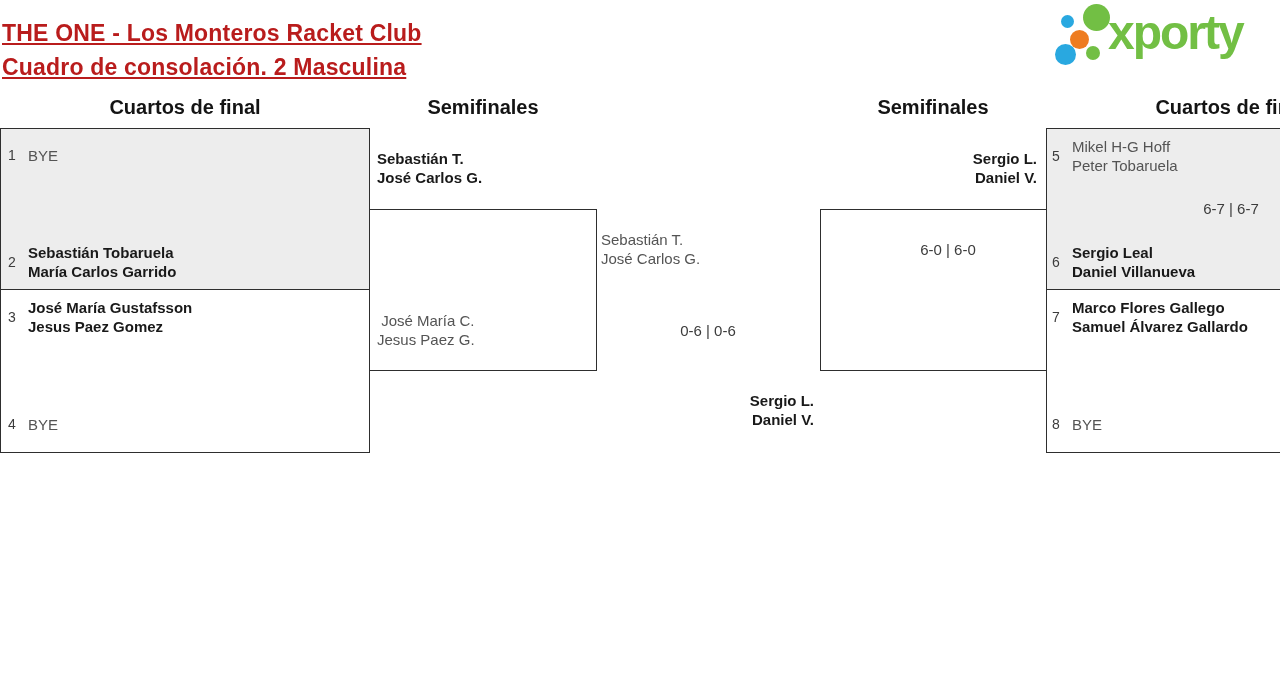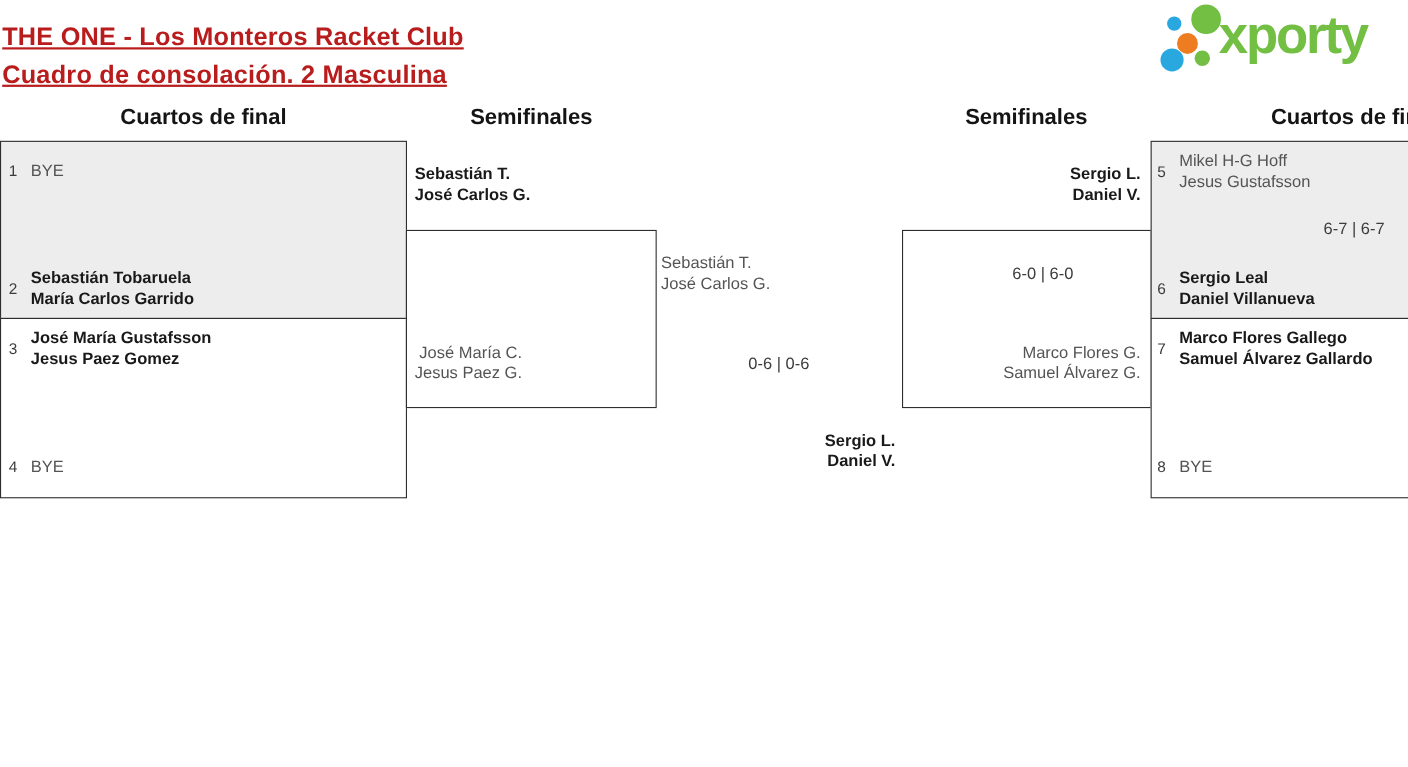--- a/index.html
+++ b/index.html
@@ -122,29 +122,25 @@
   <div class="team win right" style="left:595px; width:219px; top:391px;">
     <span class="l">Sergio L.</span>
     <span class="l">Daniel V.</span>
   </div>
 
   <div class="team win right" style="left:821px; width:216px; top:149px;">
     <span class="l">Sergio L.</span>
     <span class="l">Daniel V.</span>
   </div>
   <div class="score" style="left:820px; width:256px; top:241px;">6-0 | 6-0</div>
-  <div class="team right" style="left:821px; width:216px; top:311px;">
-    <span class="l">Marco Flores G.</span>
-    <span class="l">Samuel Álvarez G.</span>
-  </div>
 
   <div class="seed" style="left:1052px; top:147px;">5</div>
   <div class="team" style="left:1072px; top:137px;">
     <span class="l">Mikel H-G Hoff</span>
-    <span class="l">Jesus Gustafsson</span>
+    <span class="l">Peter Tobaruela</span>
   </div>
   <div class="score" style="left:1046px; width:370px; top:200px;">6-7 | 6-7</div>
   <div class="seed" style="left:1052px; top:253px;">6</div>
   <div class="team win" style="left:1072px; top:243px;">
     <span class="l">Sergio Leal</span>
     <span class="l">Daniel Villanueva</span>
   </div>
 
   <div class="seed" style="left:1052px; top:308px;">7</div>
   <div class="team win" style="left:1072px; top:298px;">

